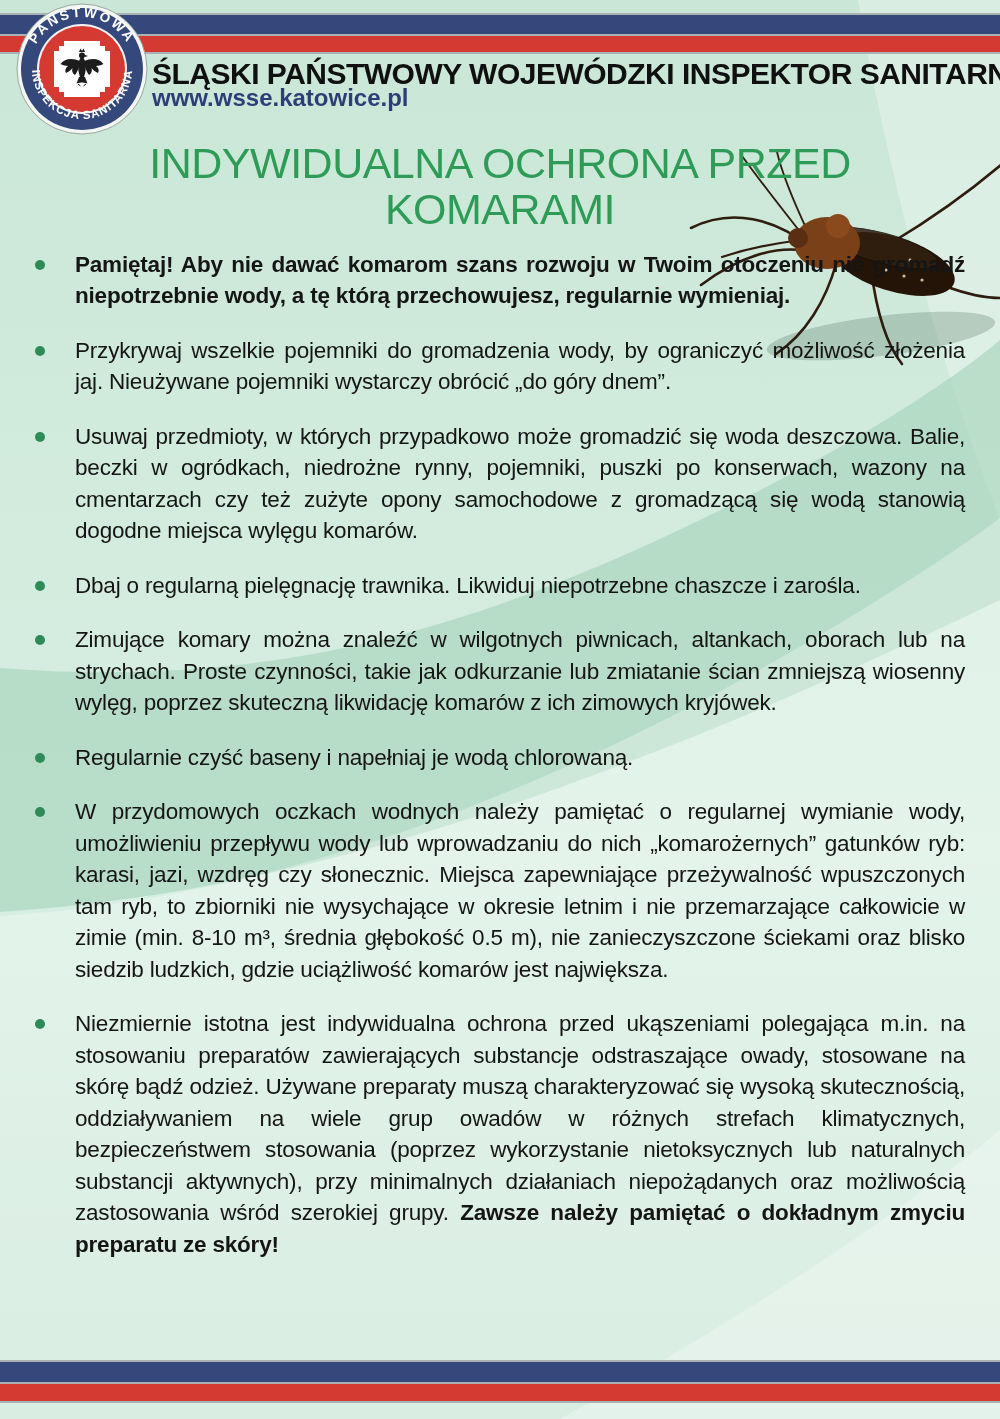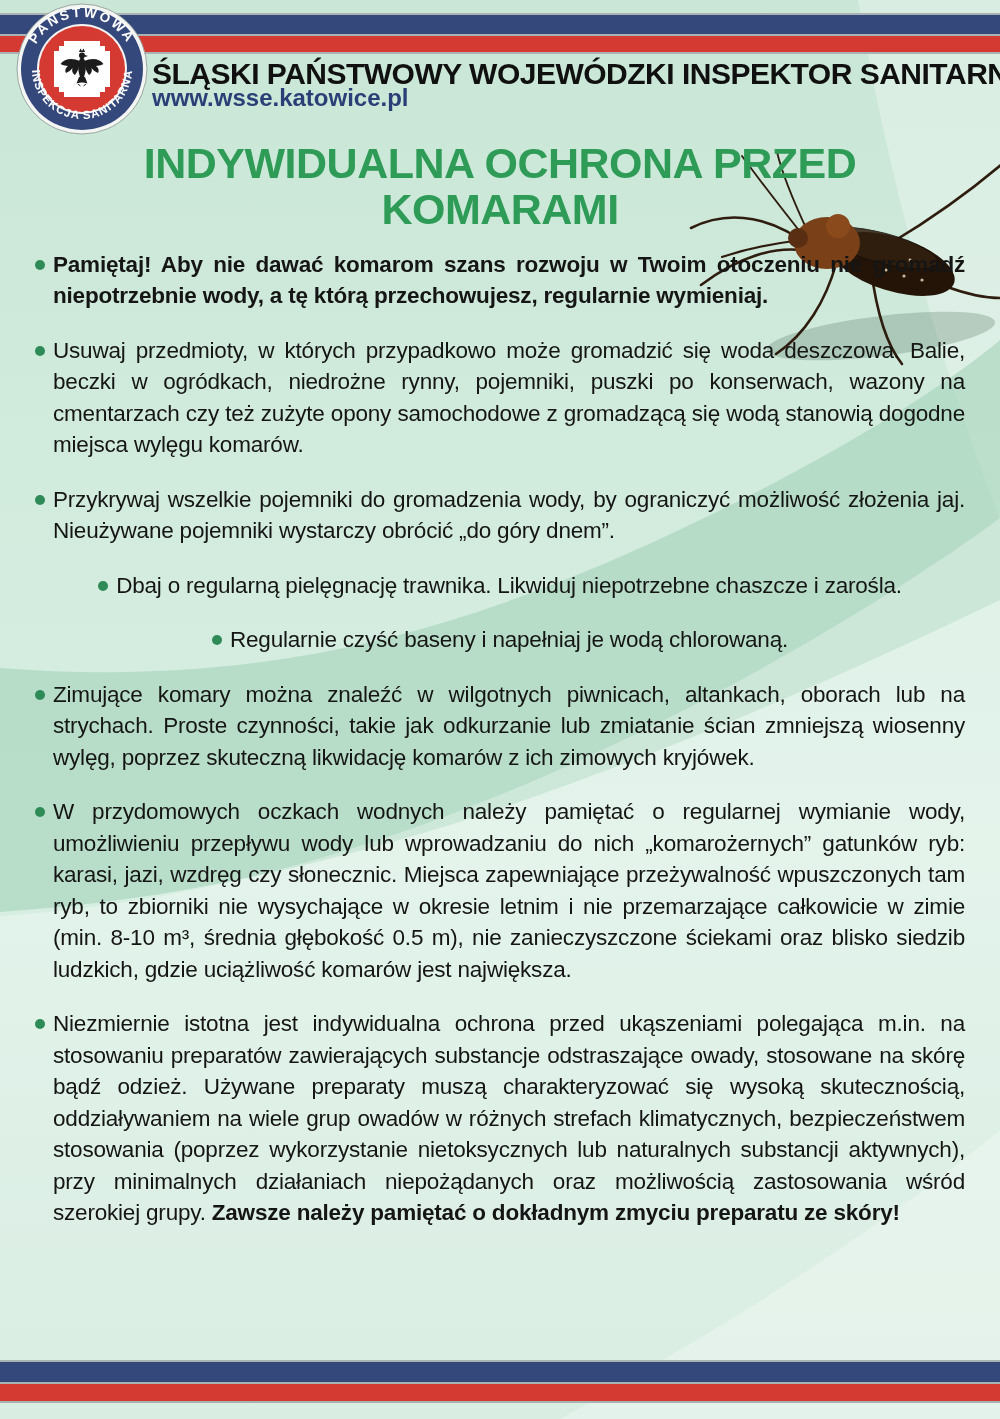--- a/index.html
+++ b/index.html
@@ -35,33 +35,33 @@
   .site{
     position:absolute;left:152px;top:84px;
     font-size:24px;font-weight:bold;color:var(--link);
   }
   .logo{position:absolute;left:16px;top:3px;z-index:3;}
   
   .main{position:absolute;left:35px;right:35px;top:132px;z-index:1;}
   .title{
     margin:8px 0 16px 0;text-align:center;
     color:var(--green-title);
-    font-size:43px;font-weight:bold;line-height:1.08;letter-spacing:-0.5px;
+    font-size:43px;font-weight:normal;line-height:1.08;letter-spacing:-0.5px;
   }
   .title span{display:block;}
   .intro{
     width:680px;margin:0 0 22px 0;
     font-size:25.5px;line-height:1.32;
   }
   .bullets{
     list-style:none;margin:0;padding:0;
     display:flex;flex-direction:column;gap:23px;
     font-size:22.5px;line-height:1.40;letter-spacing:-0.2px;
   }
-  .bullet{display:flex;gap:8px;justify-content:center;}
+  .bullet{display:flex;gap:30px;}
   .bullet .dot{
     flex:0 0 auto;width:10px;height:10px;border-radius:50%;
     background:var(--green-dot);margin-top:11px;
   }
   .bullet .btext{text-align:justify;}
   .bold{font-weight:bold;}
   
   .mosquito{position:absolute;right:-6px;top:148px;z-index:0;}
   
   .footer{position:absolute;left:0;right:0;bottom:0;height:59px;z-index:2;}
@@ -149,37 +149,37 @@
     <h1 class="title">
       <span>INDYWIDUALNA OCHRONA PRZED KOMARAMI</span>
     </h1>
     <ul class="bullets">
         <li class="bullet">
           <span class="dot"></span>
           <div class="btext bold">Pamiętaj! Aby nie dawać komarom szans rozwoju w Twoim otoczeniu nie gromadź niepotrzebnie wody, a tę którą przechowujesz, regularnie wymieniaj.</div>
         </li>
         <li class="bullet">
           <span class="dot"></span>
-          <div class="btext">Usuwaj przedmioty, w których przypadkowo może gromadzić się woda deszczowa. Balie, beczki w ogródkach, niedrożne rynny, pojemniki, puszki po konserwach, wazony na cmentarzach czy też zużyte opony samochodowe z gromadzącą się wodą stanowią dogodne miejsca wylęgu komarów.</div>
+          <div class="btext">Przykrywaj wszelkie pojemniki do gromadzenia wody, by ograniczyć możliwość złożenia jaj. Nieużywane pojemniki wystarczy obrócić „do góry dnem”.</div>
         </li>
         <li class="bullet">
           <span class="dot"></span>
-          <div class="btext">Przykrywaj wszelkie pojemniki do gromadzenia wody, by ograniczyć możliwość złożenia jaj. Nieużywane pojemniki wystarczy obrócić „do góry dnem”.</div>
+          <div class="btext">Usuwaj przedmioty, w których przypadkowo może gromadzić się woda deszczowa. Balie, beczki w ogródkach, niedrożne rynny, pojemniki, puszki po konserwach, wazony na cmentarzach czy też zużyte opony samochodowe z gromadzącą się wodą stanowią dogodne miejsca wylęgu komarów.</div>
         </li>
         <li class="bullet">
           <span class="dot"></span>
           <div class="btext">Dbaj o regularną pielęgnację trawnika. Likwiduj niepotrzebne chaszcze i zarośla.</div>
         </li>
         <li class="bullet">
           <span class="dot"></span>
-          <div class="btext">Regularnie czyść baseny i napełniaj je wodą chlorowaną.</div>
+          <div class="btext">Zimujące komary można znaleźć w wilgotnych piwnicach, altankach, oborach lub na strychach. Proste czynności, takie jak odkurzanie lub zmiatanie ścian zmniejszą wiosenny wylęg, poprzez skuteczną likwidację komarów z ich zimowych kryjówek.</div>
         </li>
         <li class="bullet">
           <span class="dot"></span>
-          <div class="btext">Zimujące komary można znaleźć w wilgotnych piwnicach, altankach, oborach lub na strychach. Proste czynności, takie jak odkurzanie lub zmiatanie ścian zmniejszą wiosenny wylęg, poprzez skuteczną likwidację komarów z ich zimowych kryjówek.</div>
+          <div class="btext">Regularnie czyść baseny i napełniaj je wodą chlorowaną.</div>
         </li>
         <li class="bullet">
           <span class="dot"></span>
           <div class="btext">W przydomowych oczkach wodnych należy pamiętać o regularnej wymianie wody, umożliwieniu przepływu wody lub wprowadzaniu do nich „komarożernych” gatunków ryb: karasi, jazi, wzdręg czy słonecznic. Miejsca zapewniające przeżywalność wpuszczonych tam ryb, to zbiorniki nie wysychające w okresie letnim i nie przemarzające całkowicie w zimie (min. 8-10 m³, średnia głębokość 0.5 m), nie zanieczyszczone ściekami oraz blisko siedzib ludzkich, gdzie uciążliwość komarów jest największa.</div>
         </li>
         <li class="bullet">
           <span class="dot"></span>
           <div class="btext">Niezmiernie istotna jest indywidualna ochrona przed ukąszeniami polegająca m.in. na stosowaniu preparatów zawierających substancje odstraszające owady, stosowane na skórę bądź odzież. Używane preparaty muszą charakteryzować się wysoką skutecznością, oddziaływaniem na wiele grup owadów w różnych strefach klimatycznych, bezpieczeństwem stosowania (poprzez wykorzystanie nietoksycznych lub naturalnych substancji aktywnych), przy minimalnych działaniach niepożądanych oraz możliwością zastosowania wśród szerokiej grupy.<span class="bold"> Zawsze należy pamiętać o dokładnym zmyciu preparatu ze skóry!</span></div>
         </li>
       </ul>

